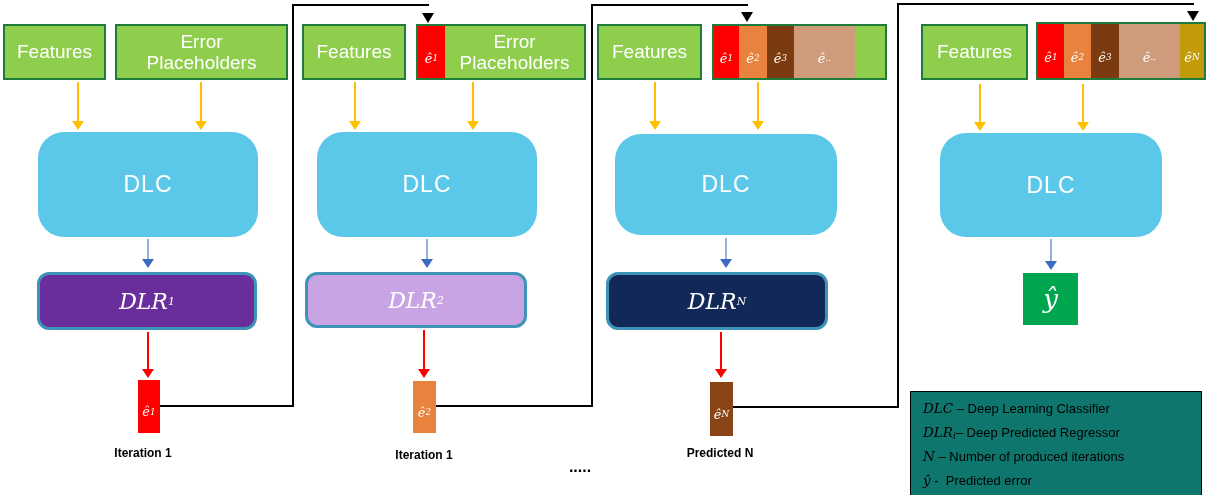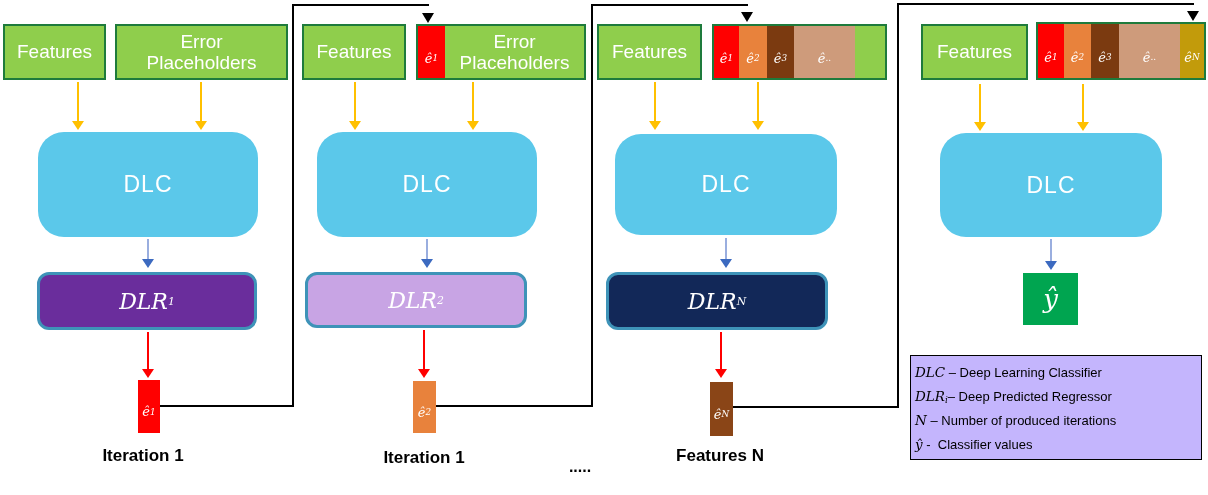--- a/index.html
+++ b/index.html
@@ -46,23 +46,23 @@
   .ab{--c:var(--arrow_blue);--ch:var(--arrow_blue_head);}
   .ab::before{width:1.5px;}
   
   .hline,.vline{position:absolute;background:var(--line_black);}
   .bhead{position:absolute;width:0;height:0;margin-left:-6px;
     border-left:6px solid transparent;border-right:6px solid transparent;border-top:10px solid var(--line_black);}
   
   .yhat{background:var(--yhat_fill);color:var(--text_white);display:flex;align-items:center;justify-content:center;
         font-size:26px;}
   
-  .cap{position:absolute;font-weight:bold;font-size:17px;color:#000;text-align:center;}
-  
-  .legend{border:1.5px solid #000;background:#c4b5fd;padding:7px 10px 4px 4px;color:#000;}
+  .cap{position:absolute;font-weight:bold;font-size:12px;color:#000;text-align:center;}
+  
+  .legend{border:1.5px solid #000;background:#0f766e;padding:7px 10px 4px 12px;color:#000;margin-top:36px;}
   .lg-line{font-size:13px;line-height:19.5px;white-space:pre;}
   .lg-line .math{font-size:13.5px;}
 </style>
 </head>
 <body>
 
 <div id="stage">
 
   <div class="abs gbox" style="left:3px;top:24px;width:103px;height:56px">
     <span>Features</span>
@@ -158,21 +158,21 @@
   <div class="varrow ab" style="left:726px;top:238px;height:30px"></div>
   <div class="abs dlr" style="left:606px;top:272px;width:222px;height:58px;background:var(--dlrN_fill)">
     <span class="math">DLR</span>
       <span class="sub">N</span>
   </div>
   <div class="varrow ar" style="left:721px;top:332px;height:46px"></div>
   <div class="abs ebox" style="left: 710px; top: 382px; width: 23px; height: 54px; background: rgb(138, 69, 23);">
     <span class="math">ê</span>
       <span class="sub">N</span>
   </div>
-  <div class="cap" style="left:637px;top:446px;width:166px">Features N</div>
+  <div class="cap" style="left:637px;top:446px;width:166px">Predicted N</div>
 
   <div class="hline" style="left:733px;top:406px;width:166px;height:2px"></div>
   <div class="vline" style="left:897px;top:3px;width:2px;height:404px"></div>
   <div class="hline" style="left:897px;top:3px;width:297px;height:2px"></div>
   <div class="bhead" style="left:1193px;top:11px"></div>
 
   <div class="abs gbox" style="left:921px;top:24px;width:107px;height:56px">
     <span>Features</span>
   </div>
   <div class="abs segbox" style="left:1036px;top:22px;width:170px;height:58px">
@@ -204,16 +204,16 @@
   </div>
   <div class="varrow ab" style="left:1051px;top:239px;height:31px"></div>
   <div class="abs yhat" style="left:1023px;top:273px;width:55px;height:52px">
     <span class="math">ŷ</span>
   </div>
 
   <div class="abs legend" style="left:910px;top:355px;width:292px;height:105px">
     <div class="lg-line"><span class="math">DLC</span><span class="sub"></span><span> – Deep Learning Classifier</span><span class="math"></span><span class="sub"></span></div>
     <div class="lg-line"><span class="math">DLR</span><span class="sub">i</span><span>– Deep Predicted Regressor</span><span class="math"></span><span class="sub"></span></div>
     <div class="lg-line"><span class="math">N</span><span class="sub"></span><span> – Number of produced iterations</span><span class="math"></span><span class="sub"></span></div>
-    <div class="lg-line"><span class="math">ŷ</span><span class="sub"></span><span> -  Classifier values</span><span class="math"></span><span class="sub"></span></div>
+    <div class="lg-line"><span class="math">ŷ</span><span class="sub"></span><span> -  Predicted error</span><span class="math"></span><span class="sub"></span></div>
   </div>
 
 </div>
 
 </body></html>

